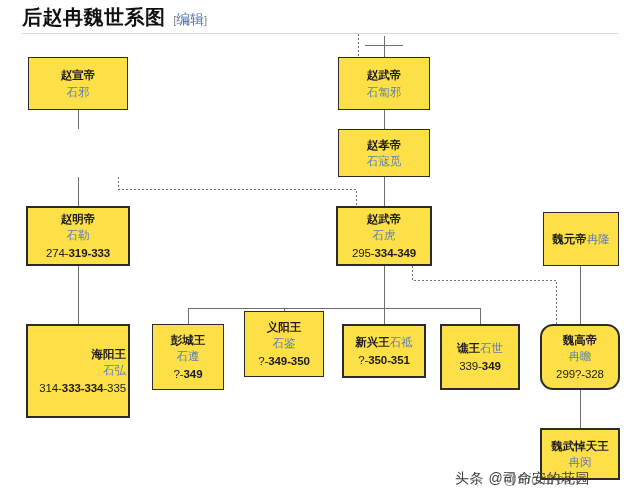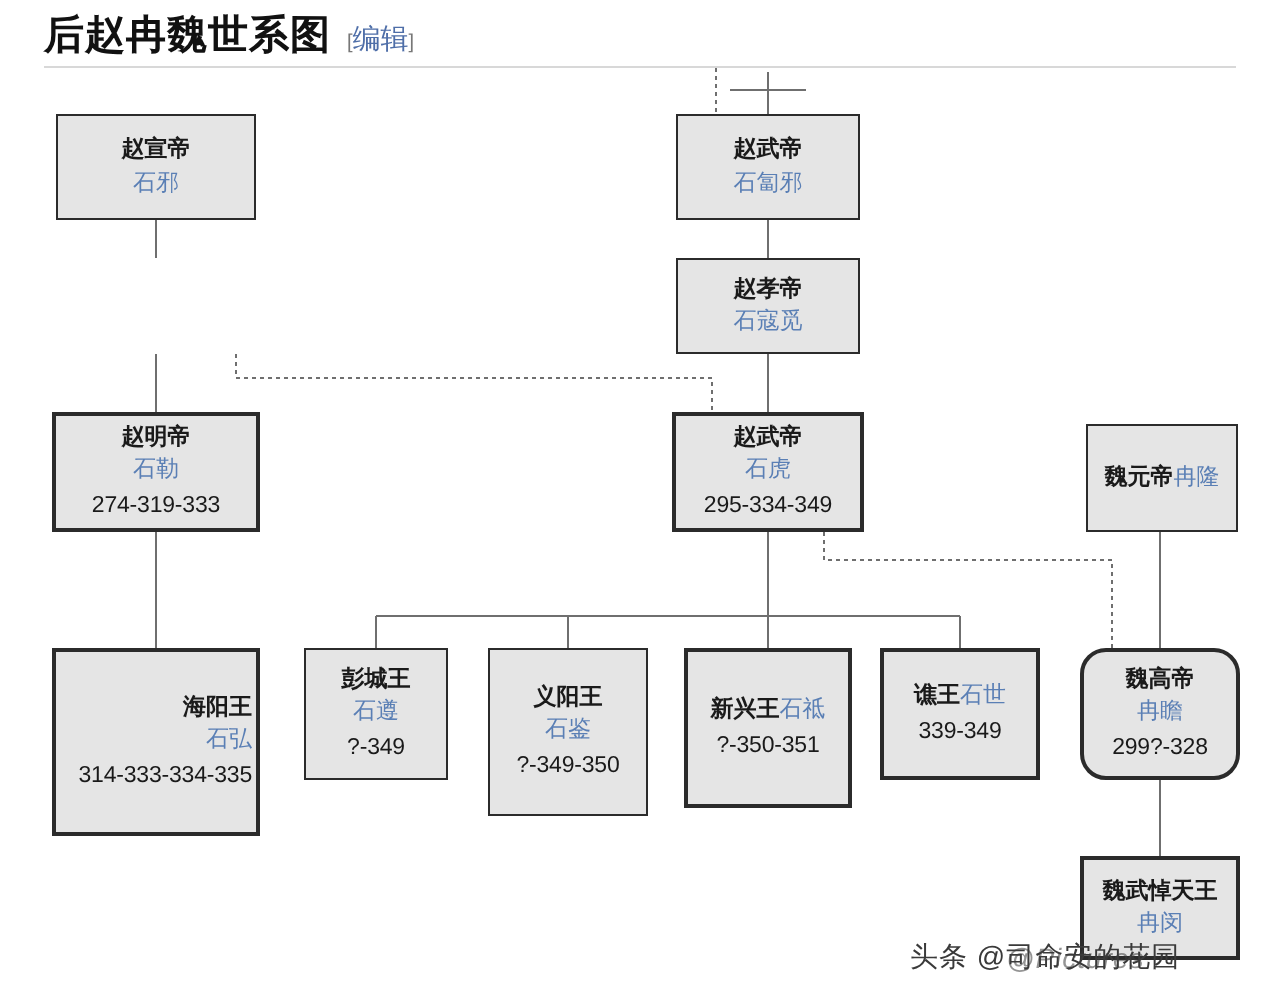--- a/index.html
+++ b/index.html
@@ -31,42 +31,42 @@
     background: #d8d8d8;
   }
 
   
   .lines { position: absolute; left:0; top:0; width:640px; height:503px; }
 
   
   .node {
     position: absolute;
     border: 1px solid #2b2b2b;
-    background: #e5e5e5;
+    background: #fde047;
     display: flex; flex-direction: column;
     align-items: center; justify-content: center;
     text-align: center;
     line-height: 1.22;
     padding: 3px 2px;
     z-index: 3;
   }
   .node.thick { border-width: 2px; }
   .node .ttl {
     font-size: 11.5px; color: #1a1a1a; font-weight: bold;
     font-family: "Liberation Sans", "DejaVu Sans", sans-serif;
   }
   .node .nm {
     font-size: 11.5px; color: #5a7fb5;
     margin-top: 2px;
   }
   .node .yr {
     font-size: 11.5px; color: #1a1a1a;
     margin-top: 3px; letter-spacing: -0.1px;
   }
-  .node .yr b { font-weight: normal; }
+  .node .yr b { font-weight: bold; }
   
   .node .inline-line { font-size: 11.5px; }
   .node .inline-line .ttl-i { color:#1a1a1a; font-weight:bold;margin-top:15px; }
   .node .inline-line .nm-i { color:#5a7fb5; font-weight:normal; }
 
   
   .watermark {
     position: absolute; left: 455px; top: 470px;
     font-size: 14px; color: #3a3a3a;
     font-family: "Liberation Sans", "DejaVu Sans", sans-serif;
@@ -164,27 +164,27 @@
     <div class="nm">石虎</div>
     <div class="yr"><span>295-</span><b>334-349</b><span></span></div>
   </div>
 
   <div class="node" style="left:152px; top:324px; width:72px; height:66px;">
     <div class="ttl">彭城王</div>
     <div class="nm">石遵</div>
     <div class="yr"><span>?-</span><b>349</b><span></span></div>
   </div>
 
-  <div class="node" style="left:244px; top:324px; width:80px; height:84px;">
+  <div class="node" style="left:244px; top:311px; width:80px; height:66px;">
     <div class="ttl">义阳王</div>
     <div class="nm">石鉴</div>
     <div class="yr"><span>?-</span><b>349-350</b><span></span></div>
   </div>
 
-  <div class="node thick" style="left:342px; top:324px; width:84px; height:80px;">
+  <div class="node thick" style="left:342px; top:324px; width:84px; height:54px;">
     <div class="inline-line">
       <span class="ttl-i">新兴王</span><span class="nm-i">石祗</span>
     </div>
     <div class="yr"><span>?-</span><b>350-351</b><span></span></div>
   </div>
 
   <div class="node thick" style="left:440px; top:324px; width:80px; height:66px;">
     <div class="inline-line">
       <span class="ttl-i">谯王</span><span class="nm-i">石世</span>
     </div>

